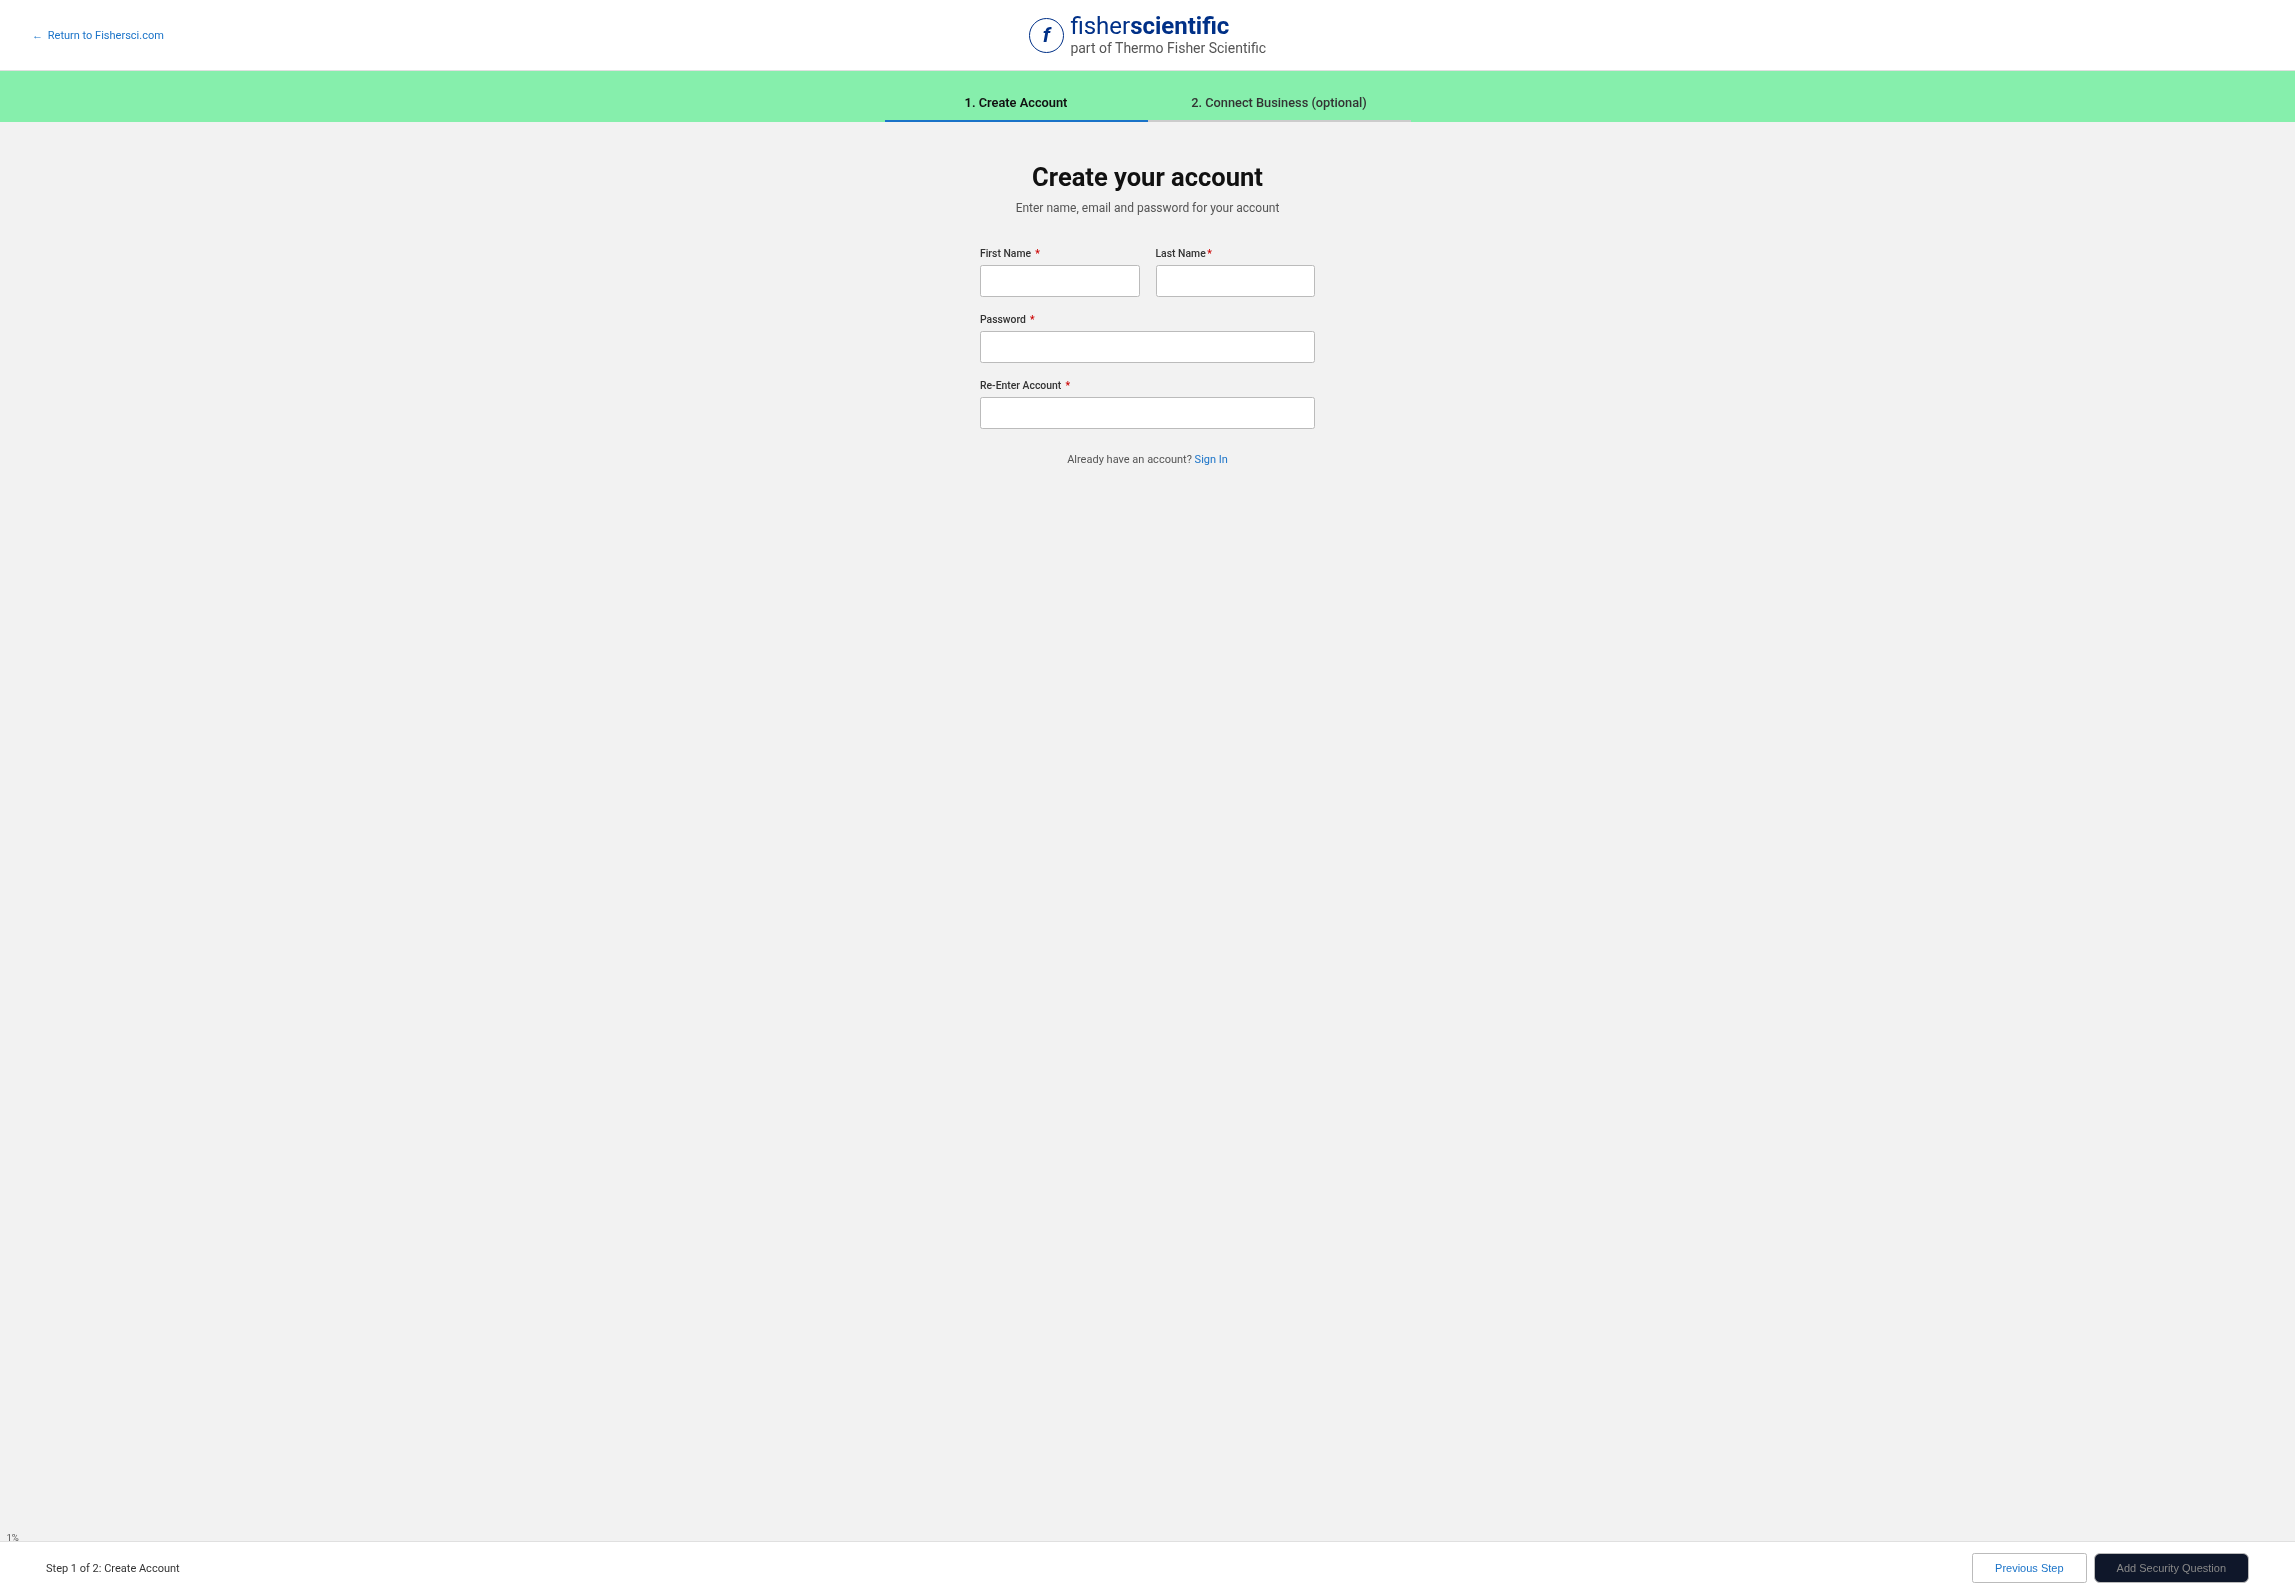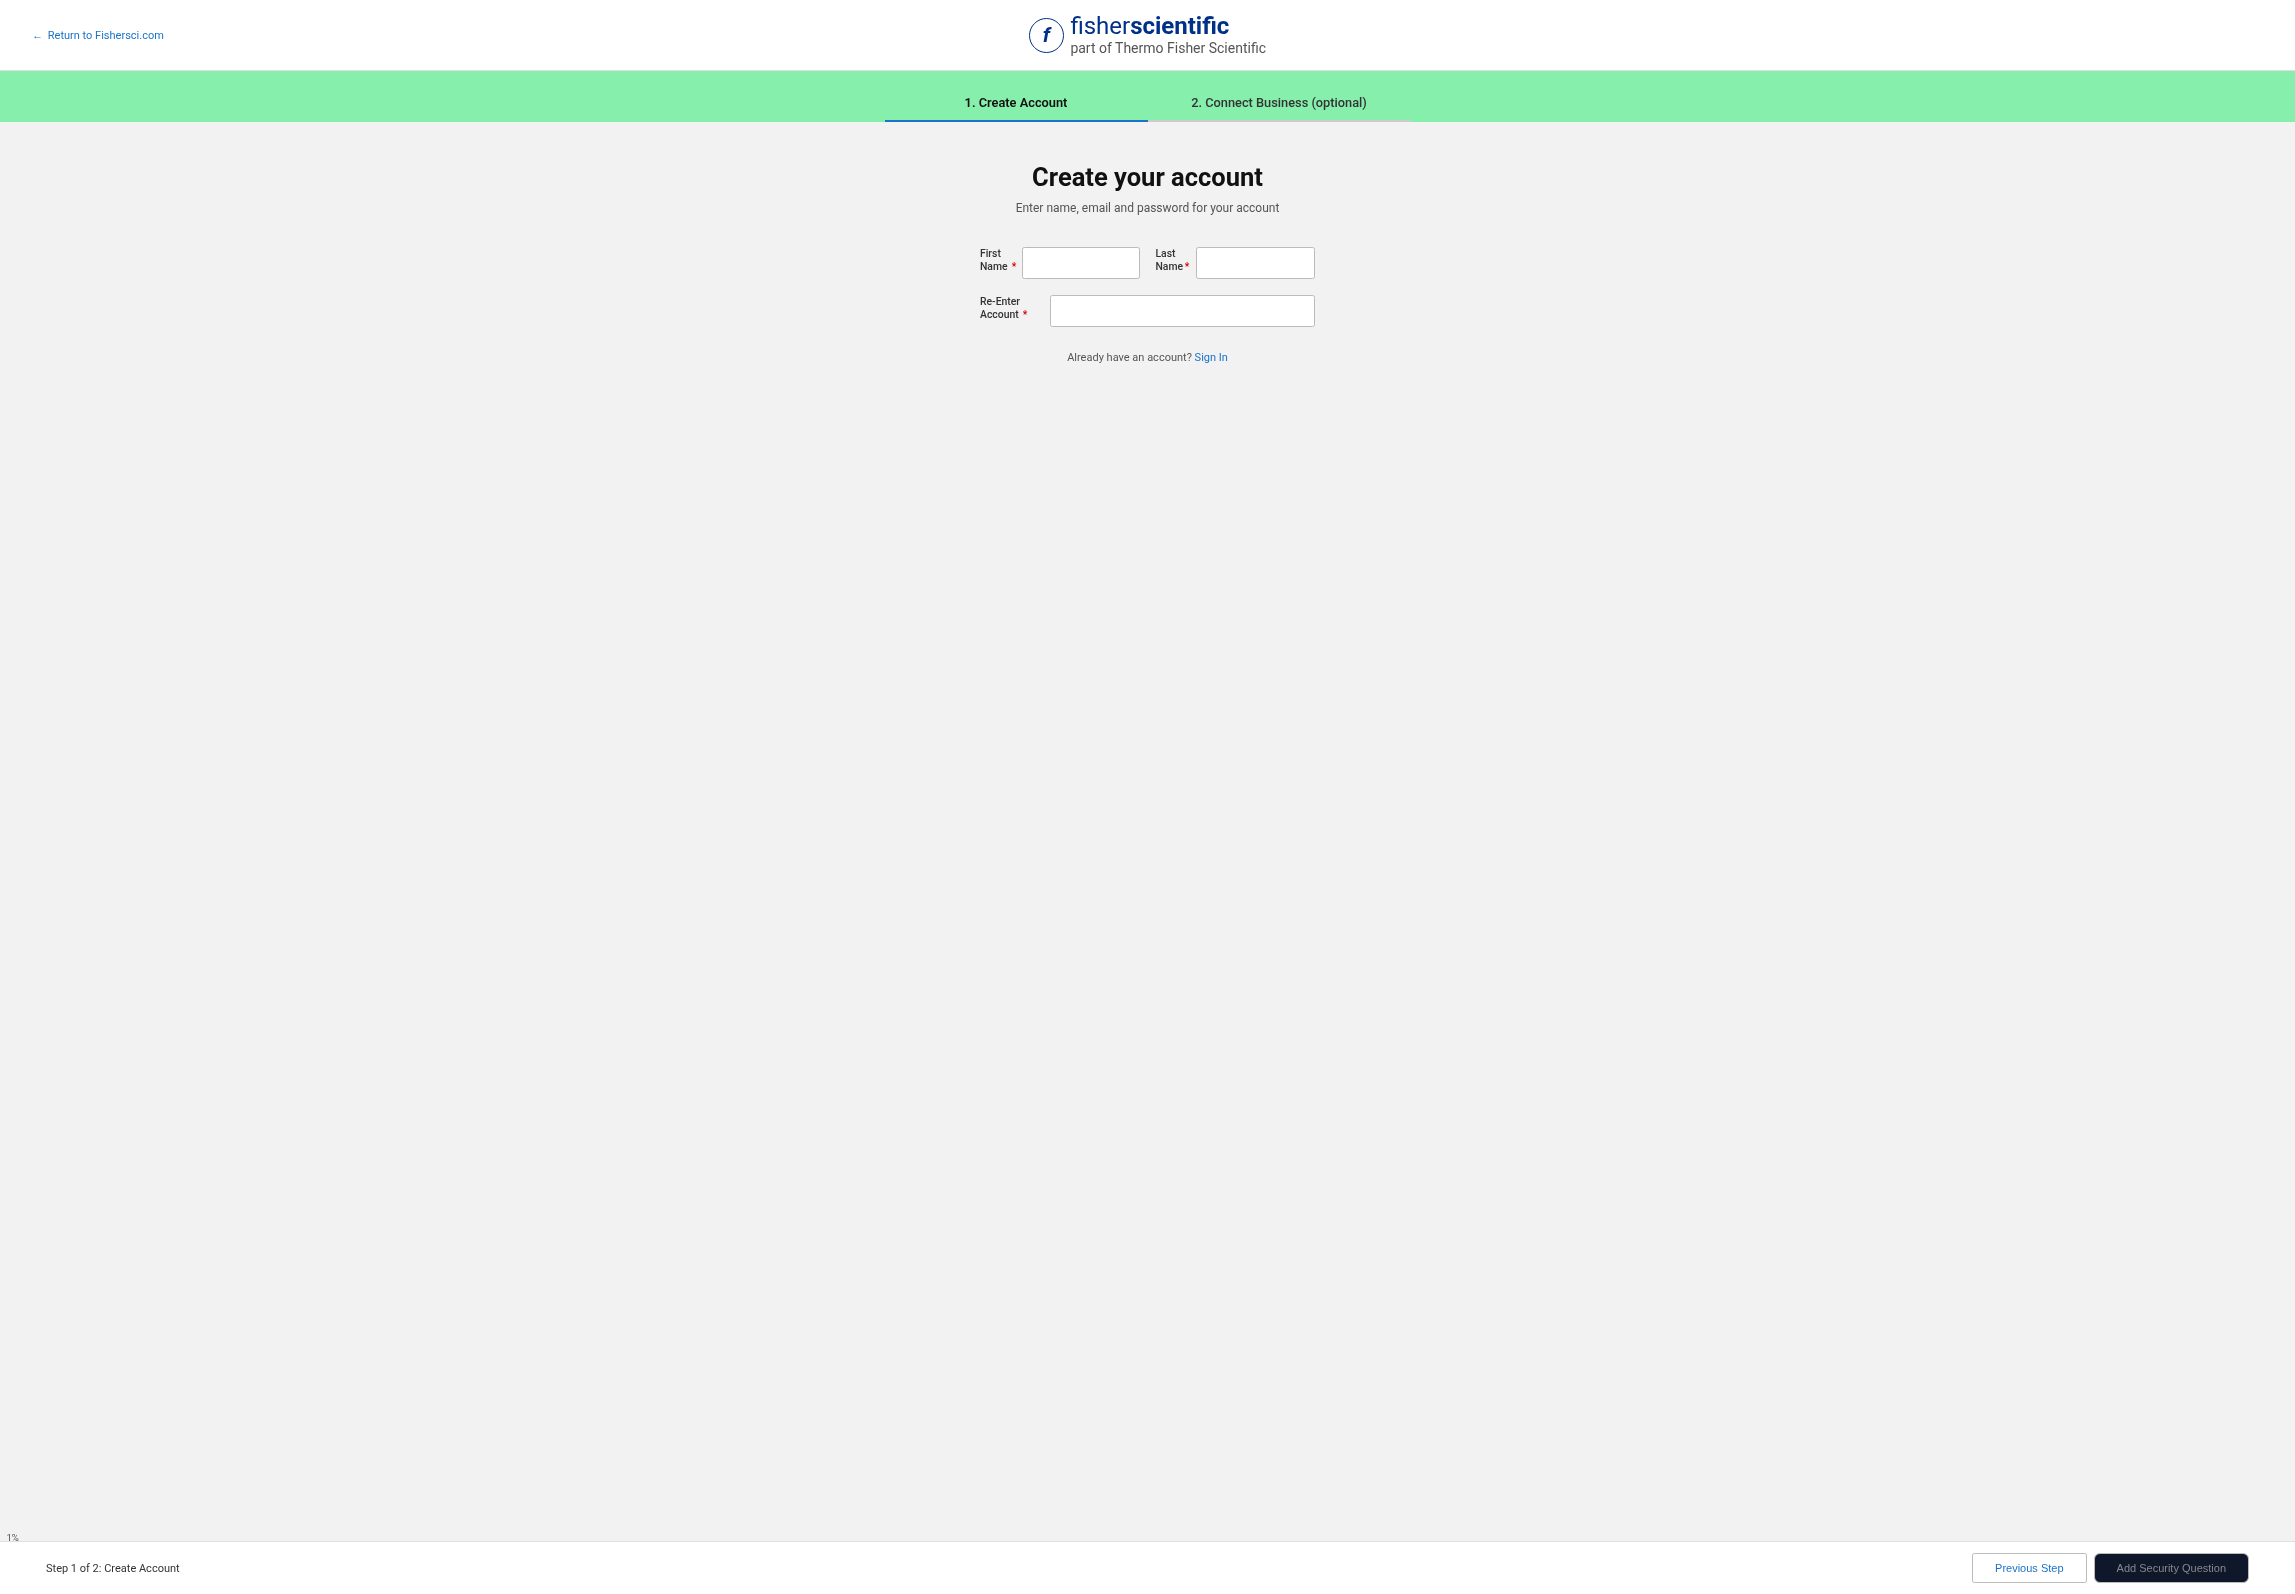--- a/index.html
+++ b/index.html
@@ -146,21 +146,21 @@
     }
 
     .form-row {
       display: flex;
       gap: 16px;
       margin-bottom: 16px;
     }
 
     .form-group {
       display: flex;
-      flex-direction: row;
+      flex-direction: column;
       flex: 1;
       margin-bottom: 16px;
     }
 
     .form-group.half {
       margin-bottom: 0;
     }
 
     .form-label {
       font-size: 10.4px;
@@ -314,20 +314,26 @@
       </div>
       <div class="form-group half">
         <label class="form-label">
           <span>Last Name</span><span class="required-star">*</span>
         </label>
         <input class="form-input" type="text" style="">
       </div>
     </div>
 
 
+    <div class="form-group">
+      <label class="form-label">
+        <span>Password</span><span class="required-star"> *</span>
+      </label>
+      <input class="form-input" type="password" style="">
+    </div>
 
     <div class="form-group">
       <label class="form-label">
         <span>Re-Enter Account</span><span class="required-star"> *</span>
       </label>
       <input class="form-input" type="password" style="">
     </div>
 
     <div class="sign-in-text">
       <span>Already have an account?</span>

